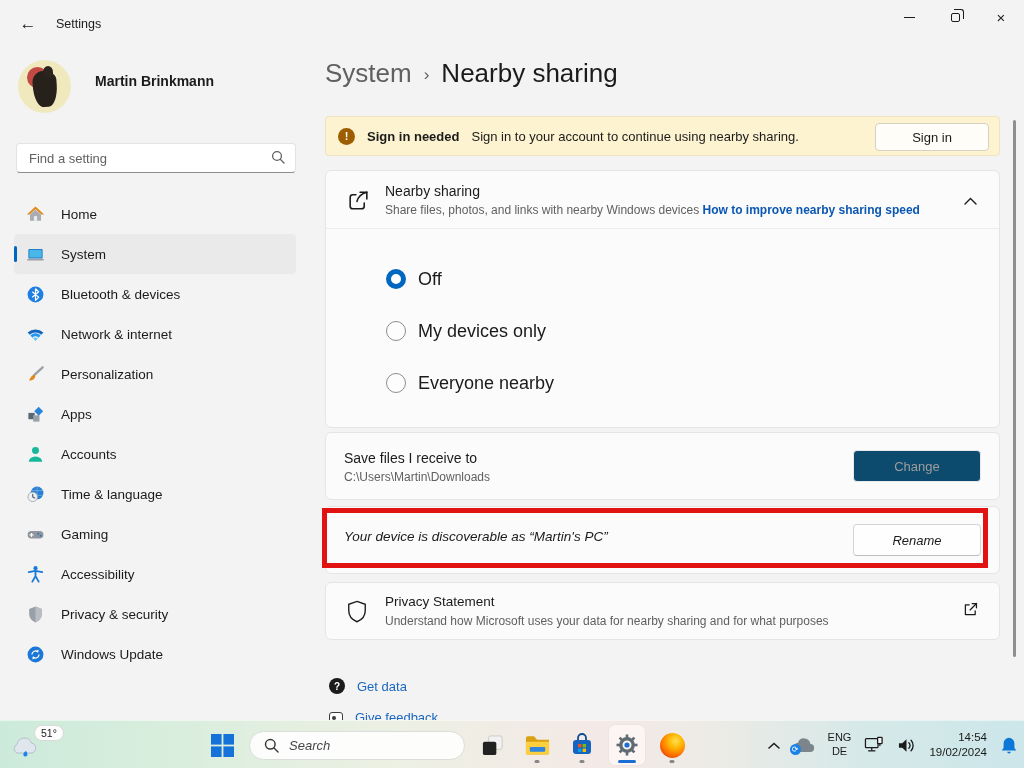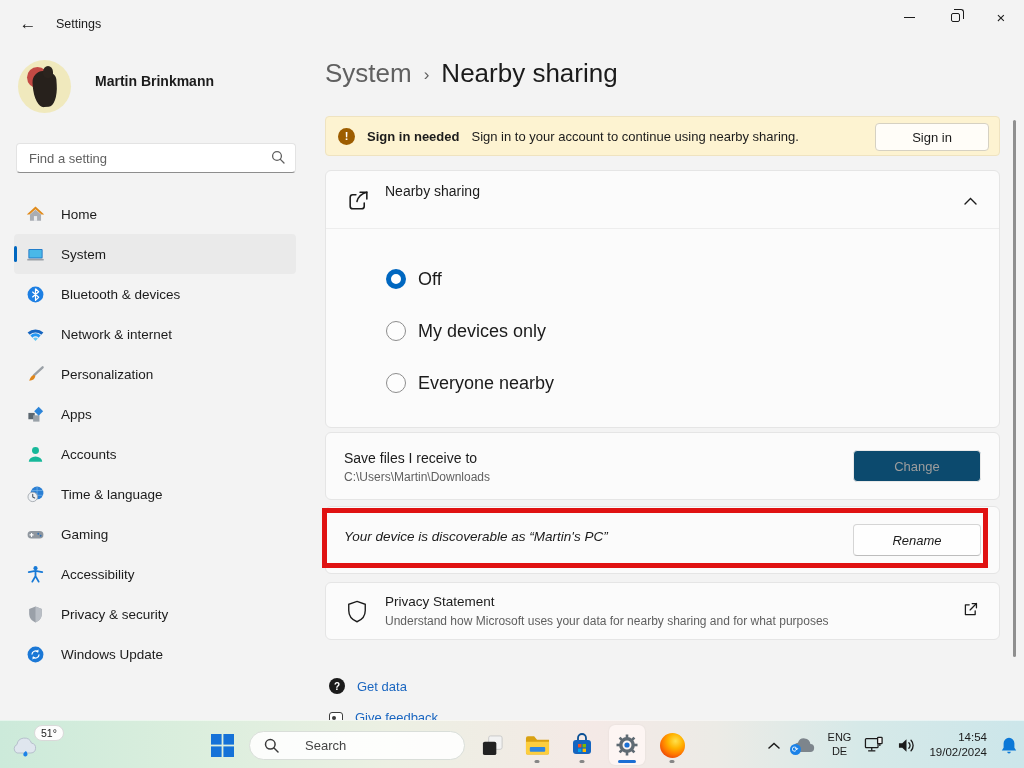--- a/index.html
+++ b/index.html
@@ -107,21 +107,21 @@
   
   .taskbar { position:absolute; left:0; bottom:0; width:1024px; height:48px; z-index:10;
     background:linear-gradient(90deg,#cceada 0%,#daeedd 18%,#ecf0e3 38%,#f4e9e6 58%,#ecebe6 70%,#d6e9e8 84%,#cce6ea 100%);
     border-top:1px solid rgba(255,255,255,0.5); }
   .weather { position:absolute; left:10px; top:4px; width:70px; height:40px; cursor:pointer;text-align:center; }
   .weather-badge { position:absolute; left:24px; top:0px; background:#fdfdfd; border:1px solid #d9d9d9;
     border-radius:9px; font-size:10.5px; padding:1px 6px; color:#1b1b1b; }
   .tb-center { position:absolute; left:204px; top:0; height:48px; display:flex; align-items:center; gap:9px; }
   .tb-ic { width:36px; height:40px; display:flex; align-items:center; justify-content:center; position:relative; border-radius:6px; cursor:pointer; }
   .tb-search { width:216px; height:29px; background:rgba(255,255,255,0.88); border:1px solid #d9ded9;
-    border-radius:15px; display:flex; align-items:center; gap:26px; padding:0 14px; cursor:pointer; }
+    border-radius:15px; display:flex; align-items:center; gap:10px; padding:0 14px; cursor:pointer;font-style:italic; }
   .tb-search-label { color:#454545; font-size:13px; }
   .run-dot { position:absolute; bottom:2px; left:50%; transform:translateX(-50%); width:5px; height:3px; background:#868686; border-radius:2px; }
   .tb-ic.active-app { background:#fdf5f3; box-shadow:0 0 2px rgba(0,0,0,0.08); }
   .active-line { position:absolute; bottom:2px; left:50%; transform:translateX(-50%); width:18px; height:3px; background:#1b6fd4; border-radius:2px; }
   .gear-wrap { position:relative; width:24px; height:24px; }
   .firefox-ball { width:25px; height:25px; border-radius:50%;
     background:radial-gradient(circle at 62% 32%, #ffe14d 0%, #ffb300 32%, #ff7a00 58%, #e8420c 82%, #c31e0e 100%); }
   .tray { position:absolute; right:6px; top:0; height:48px; display:flex; align-items:center; gap:13px; }
   .tray-item { display:flex; align-items:center; justify-content:center; cursor:pointer; }
   .lang { display:flex; flex-direction:column; align-items:center; font-size:11px; line-height:1.25; color:#1b1b1b; }
@@ -308,20 +308,24 @@
   <div class="card nearby-card">
     <div class="nearby-head">
       <span class="nearby-ic">
         <svg width="25" height="25" viewBox="0 0 24 24" fill="none" stroke="#1b1b1b" stroke-width="1.5" stroke-linecap="round" stroke-linejoin="round">
             <path d="M9.5 6.5 H6.5 A2.5 2.5 0 0 0 4 9 V17.5 A2.5 2.5 0 0 0 6.5 20 H15 A2.5 2.5 0 0 0 17.5 17.5 V14.5"></path>
             <path d="M13.5 4 H20 V10.5"></path>
             <path d="M20 4 C14 5.5 11.5 8.5 10.5 13"></path>
           </svg>
       </span>
       <span class="nearby-title">Nearby sharing</span>
+      <span class="nearby-desc">
+        <span>Share files, photos, and links with nearby Windows devices</span>
+        <a>How to improve nearby sharing speed</a>
+      </span>
       <span class="chev-up">
         <svg width="13" height="8" viewBox="0 0 13 8">
             <path d="M1 7 L6.5 1.5 L12 7" fill="none" stroke="#1b1b1b" stroke-width="1.4" stroke-linecap="round"></path>
           </svg>
       </span>
     </div>
     <div class="radio-row" style="top:96px">
       <span class="radio on"></span>
       <span class="radio-label">Off</span>
     </div>

